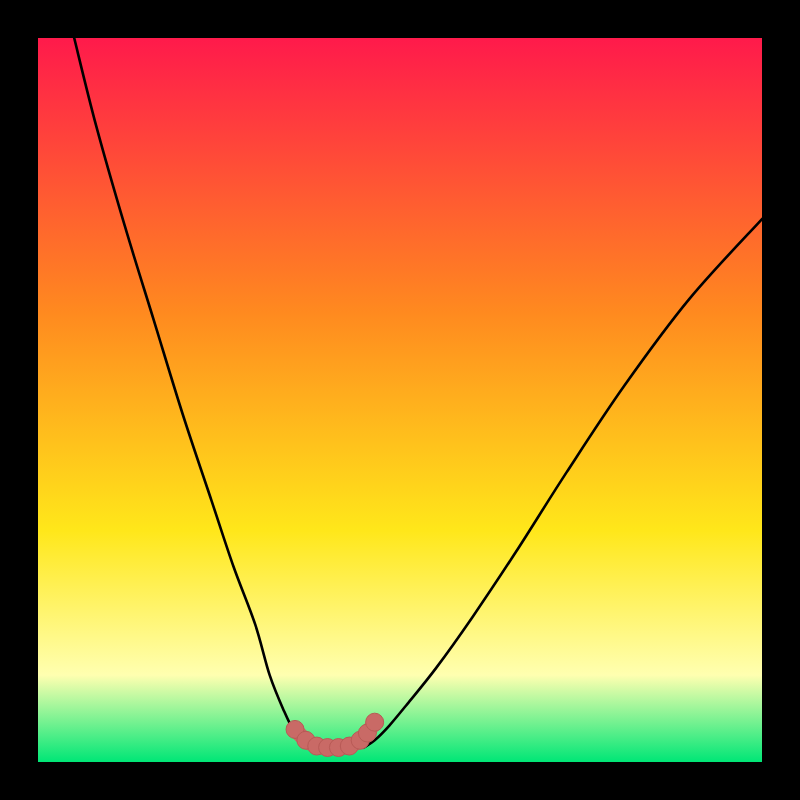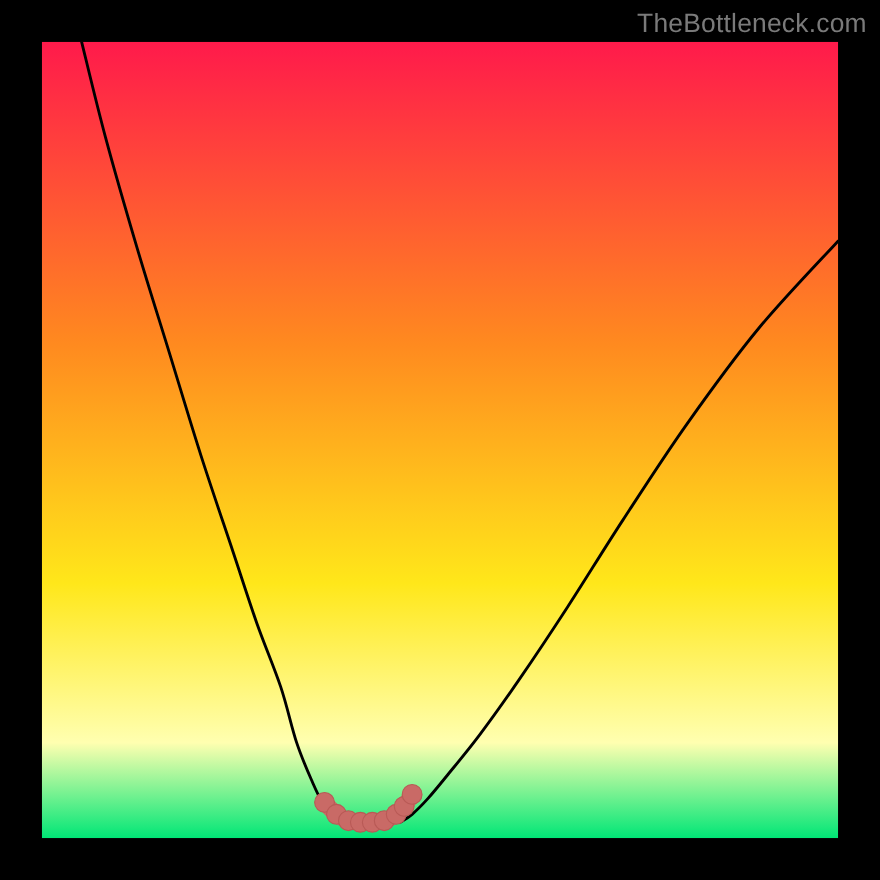--- a/index.html
+++ b/index.html
@@ -36,21 +36,20 @@
     letter-spacing: 0.2px;
     user-select: none;
   }
   svg { display: block; }
 </style>
 </head>
 <body>
 
 <div class="frame">
 
-  <div class="watermark">TheBottleneck.com</div>
 
   <div class="plot">
     <svg id="chart-svg" viewBox="0 0 724 724" width="724" height="724">
       <defs>
         <linearGradient id="bg-grad" x1="0" y1="0" x2="0" y2="1">
           <stop id="g0" offset="0%" stop-color="#ff1a4b"></stop>
           <stop id="g1" offset="38%" stop-color="#ff8a1f"></stop>
           <stop id="g2" offset="68%" stop-color="#ffe71a"></stop>
           <stop id="g3" offset="88%" stop-color="#ffffb0"></stop>
           <stop id="g4" offset="100%" stop-color="#00e676"></stop>

